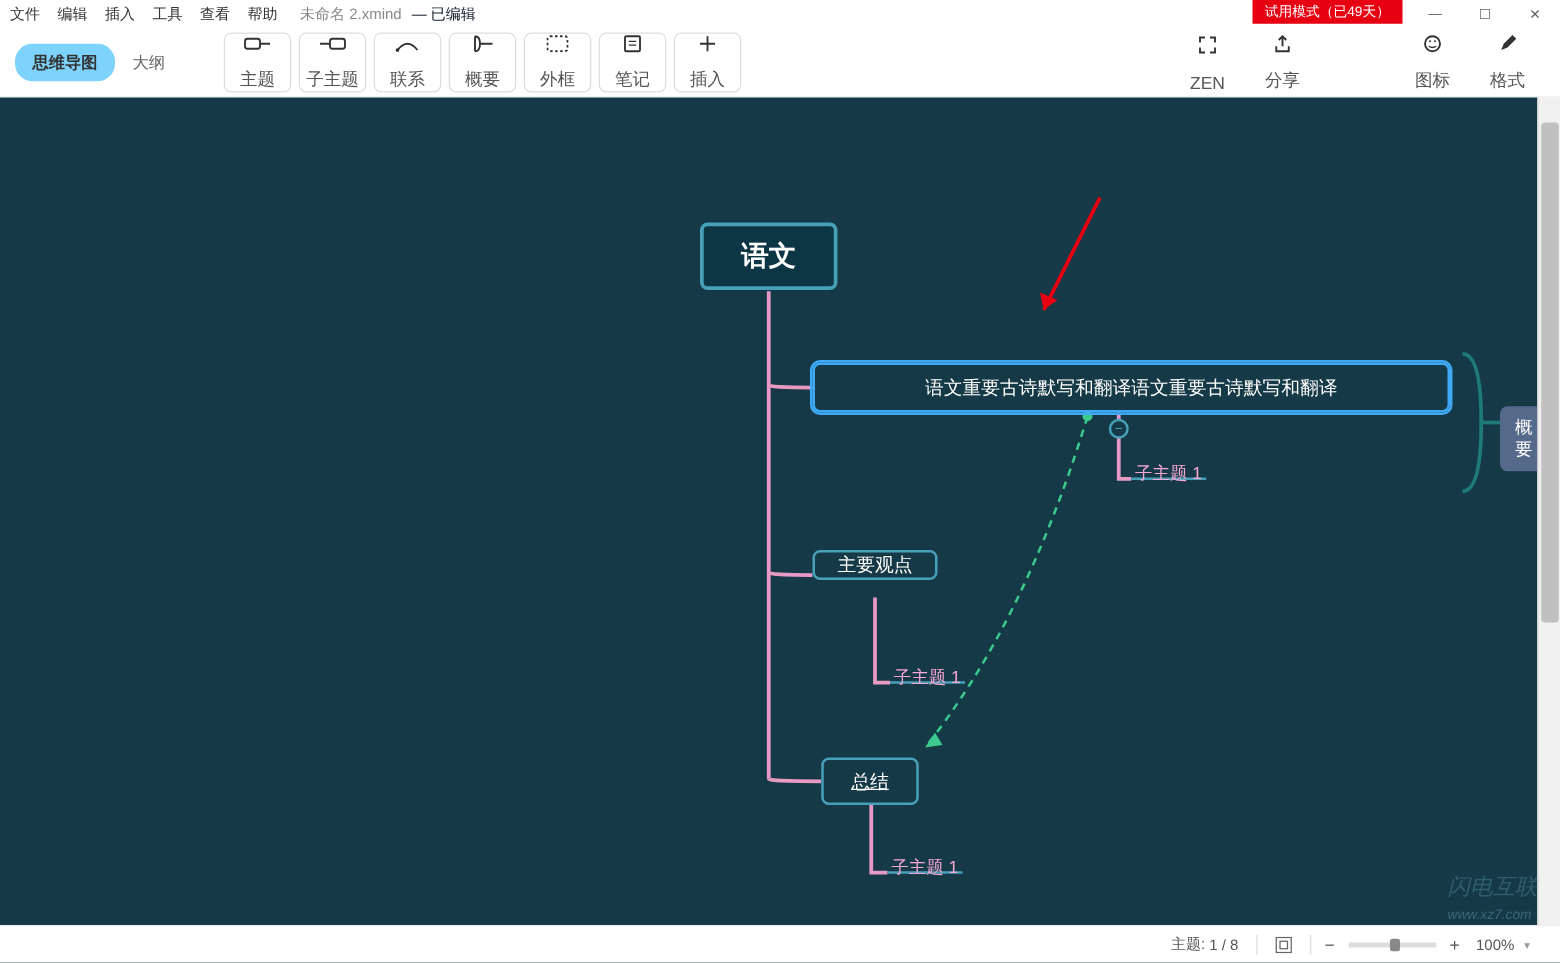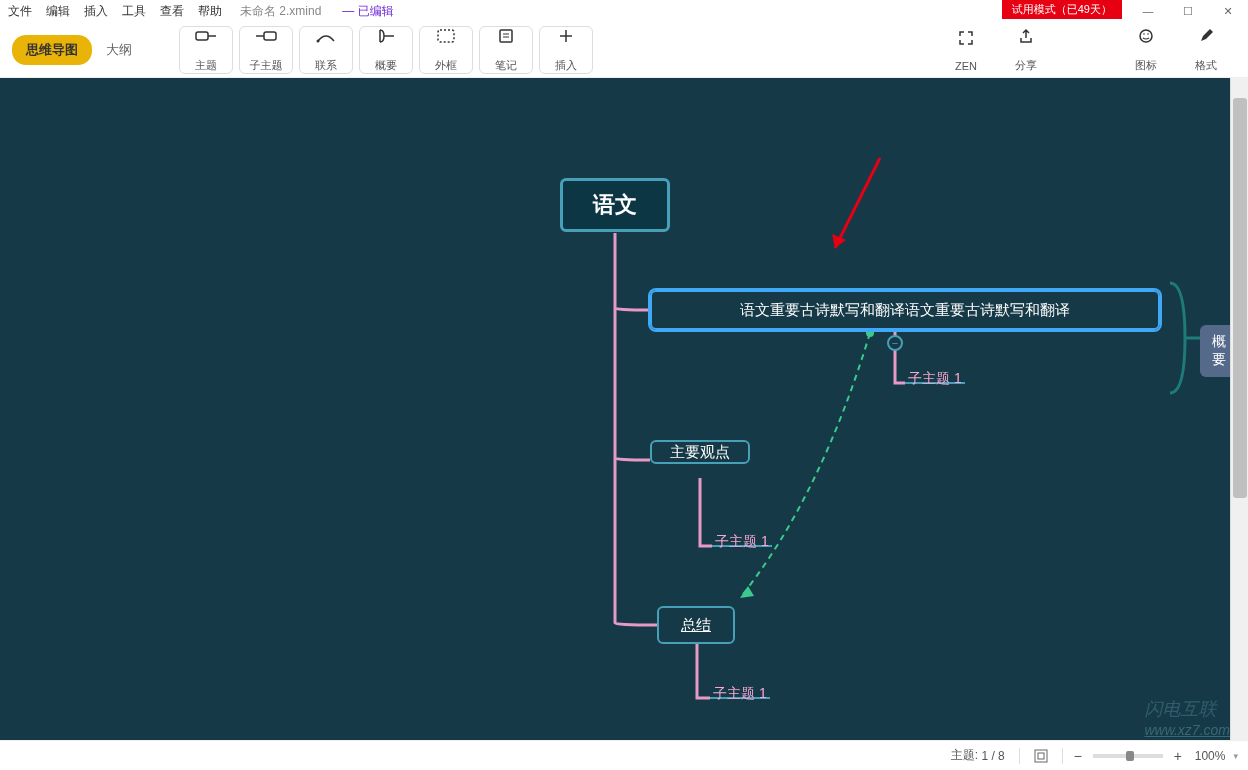--- a/index.html
+++ b/index.html
@@ -1,34 +1,34 @@
 <!DOCTYPE html>
 <html><head>
 <meta charset="utf-8">
 <style>
 * { margin: 0; padding: 0; box-sizing: border-box; font-family: "Microsoft YaHei", sans-serif; }
 body { width: 1248px; height: 770px; background: #fff; overflow: hidden; position: relative; }
 
 .titlebar { height: 22px; display: flex; align-items: center; padding: 0 8px; font-size: 12px; color: #333; }
 .titlebar .menu-item { margin-right: 14px; cursor: pointer; }
 .titlebar .filename { color: #888; margin-left: 4px; }
-.titlebar .edited { color: #6d28d9; margin-left: 21px; }
+.titlebar .edited { color: #0f172a; margin-left: 8px; }
 .titlebar .right-controls { position: absolute; right: 0; top: 0; display: flex; align-items: flex-start; height: 22px; }
 .titlebar .trial-badge { background: #e60012; color: #fff; font-size: 11px; padding: 2px 10px; margin-right: 6px; }
 .titlebar .win-btn { width: 40px; height: 22px; display: flex; justify-content: center; align-items: center; color: #666; font-size: 11px; }
 
 .toolbar { height: 56px; display: flex; align-items: center; padding: 0 12px; border-bottom: 1px solid #eee; }
 .view-tabs { display: flex; align-items: center; margin-right: 30px; }
 .view-tab { padding: 6px 14px; font-size: 13px; color: #666; border-radius: 14px; cursor: pointer; }
-.view-tab.active { background: #eab308; color: #333; font-weight: bold; }
+.view-tab.active { background: #7dd3fc; color: #333; font-weight: bold; }
 
 .tool-group { display: flex; }
 .tool-btn { width: 54px; height: 48px; display: flex; flex-direction: column; align-items: center; justify-content: center; border: 1px solid #ddd; border-radius: 6px; margin: 0 3px; cursor: pointer; }
 .tool-btn .icon { font-size: 16px; height: 20px; display: flex; align-items: center; justify-content: center; }
-.tool-btn .label { font-size: 11px; color: #555; margin-top: 12px; }
+.tool-btn .label { font-size: 14px; color: #555; margin-top: 12px; }
 .tool-btn.borderless { border: none; }
 
 .toolbar-spacer { flex: 1; }
 
 .canvas-wrap { position: absolute; top: 78px; left: 0; right: 0; bottom: 30px; background: #153946; overflow: hidden; }
 .canvas-wrap.with-scrollbar-right { right: 18px; }
 .canvas { position: relative; width: 100%; height: 100%; }
 
 .node { position: absolute; border: 2px solid #48a0b8; border-radius: 6px; color: #fff; display: flex; align-items: center; justify-content: center; padding: 10px 18px; font-size: 15px; }
 .node.root { background: #0d3645; font-size: 22px; font-weight: bold; border-width: 3px; }
@@ -36,29 +36,29 @@
 .leaf-label { position: absolute; color: #f9a8d4; font-size: 14px; }
 .summary-node { position: absolute; background: #556a8a; color: #fff; border-radius: 6px; padding: 8px 12px; font-size: 14px; }
 
 svg.connectors { position: absolute; top: 0; left: 0; width: 100%; height: 100%; pointer-events: none; }
 
 .collapse-btn { position: absolute; width: 16px; height: 16px; background: #153946; border: 2px solid #48a0b8; border-radius: 50%; display: flex; align-items: center; justify-content: center; color: #48a0b8; font-size: 11px; line-height: 1; cursor: pointer; }
 
 .vscrollbar { position: absolute; right: 0; top: 78px; bottom: 30px; width: 18px; background: #f0f0f0; border-left: 1px solid #ddd; }
 .vscroll-thumb { position: absolute; left: 2px; width: 14px; background: #c0c0c0; border-radius: 3px; top: 20px; height: 400px; }
 
-.statusbar { position: absolute; bottom: 0; left: 0; right: 0; height: 30px; background: #fff; border-top: 1px solid #eee; display: flex; align-items: center; justify-content: flex-end; padding: 0 10px; font-size: 12px; color: #555; }
+.statusbar { position: absolute; bottom: 0; left: 0; right: 0; height: 30px; background: #fff; border-top: 1px solid #eee; display: flex; align-items: center; justify-content: flex-end; padding: 0 24px; font-size: 12px; color: #555; }
 .statusbar .item { margin: 0 8px; display: flex; align-items: center; }
 .statusbar .divider { width: 1px; height: 16px; background: #ddd; margin: 0 6px; }
 .statusbar .zoom-btn { width: 18px; text-align: center; cursor: pointer; font-size: 14px; }
 
 .arrow-annotation { position: absolute; pointer-events: none; }
 
 .watermark { position: absolute; right: 18px; bottom: 30px; font-size: 18px; color: rgba(100,160,180,0.35); font-style: italic; pointer-events: none; text-align: left; line-height: 1.1; }
-.watermark .small { font-size: 14px; color: rgba(100,160,180,0.45); text-decoration: underline; }
+.watermark .small { font-size: 11px; color: rgba(100,160,180,0.45); }
 </style>
 </head>
 <body>
 
 <div class="titlebar">
   <span class="menu-item">文件</span>
   <span class="menu-item">编辑</span>
   <span class="menu-item">插入</span>
   <span class="menu-item">工具</span>
   <span class="menu-item">查看</span>

